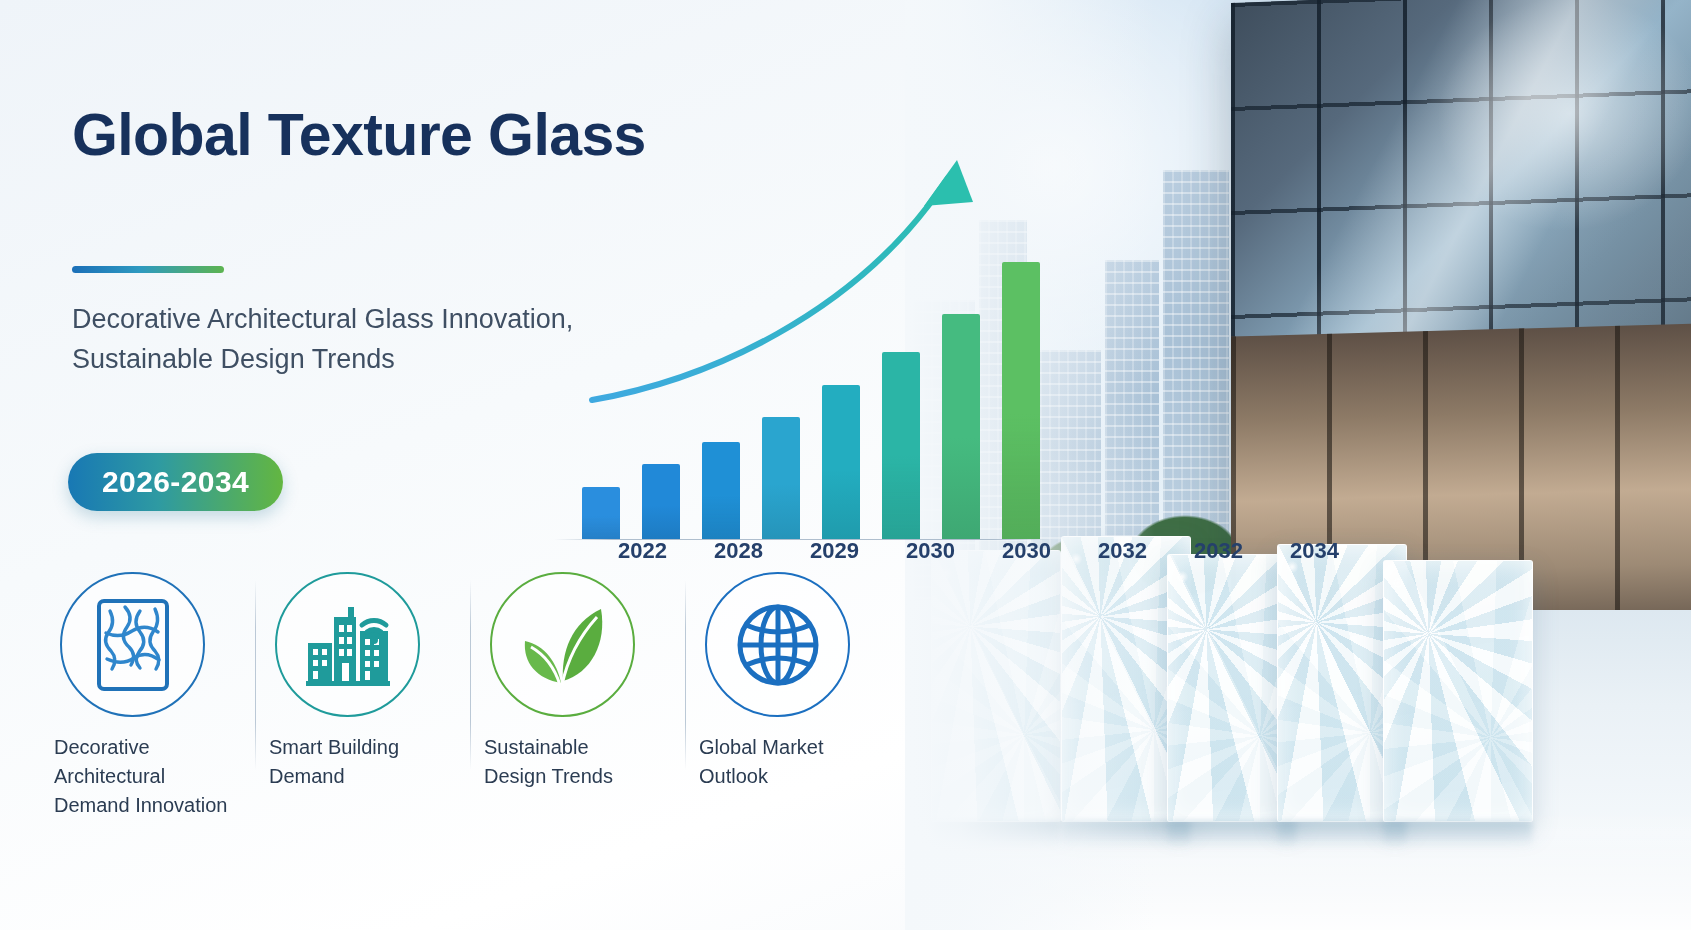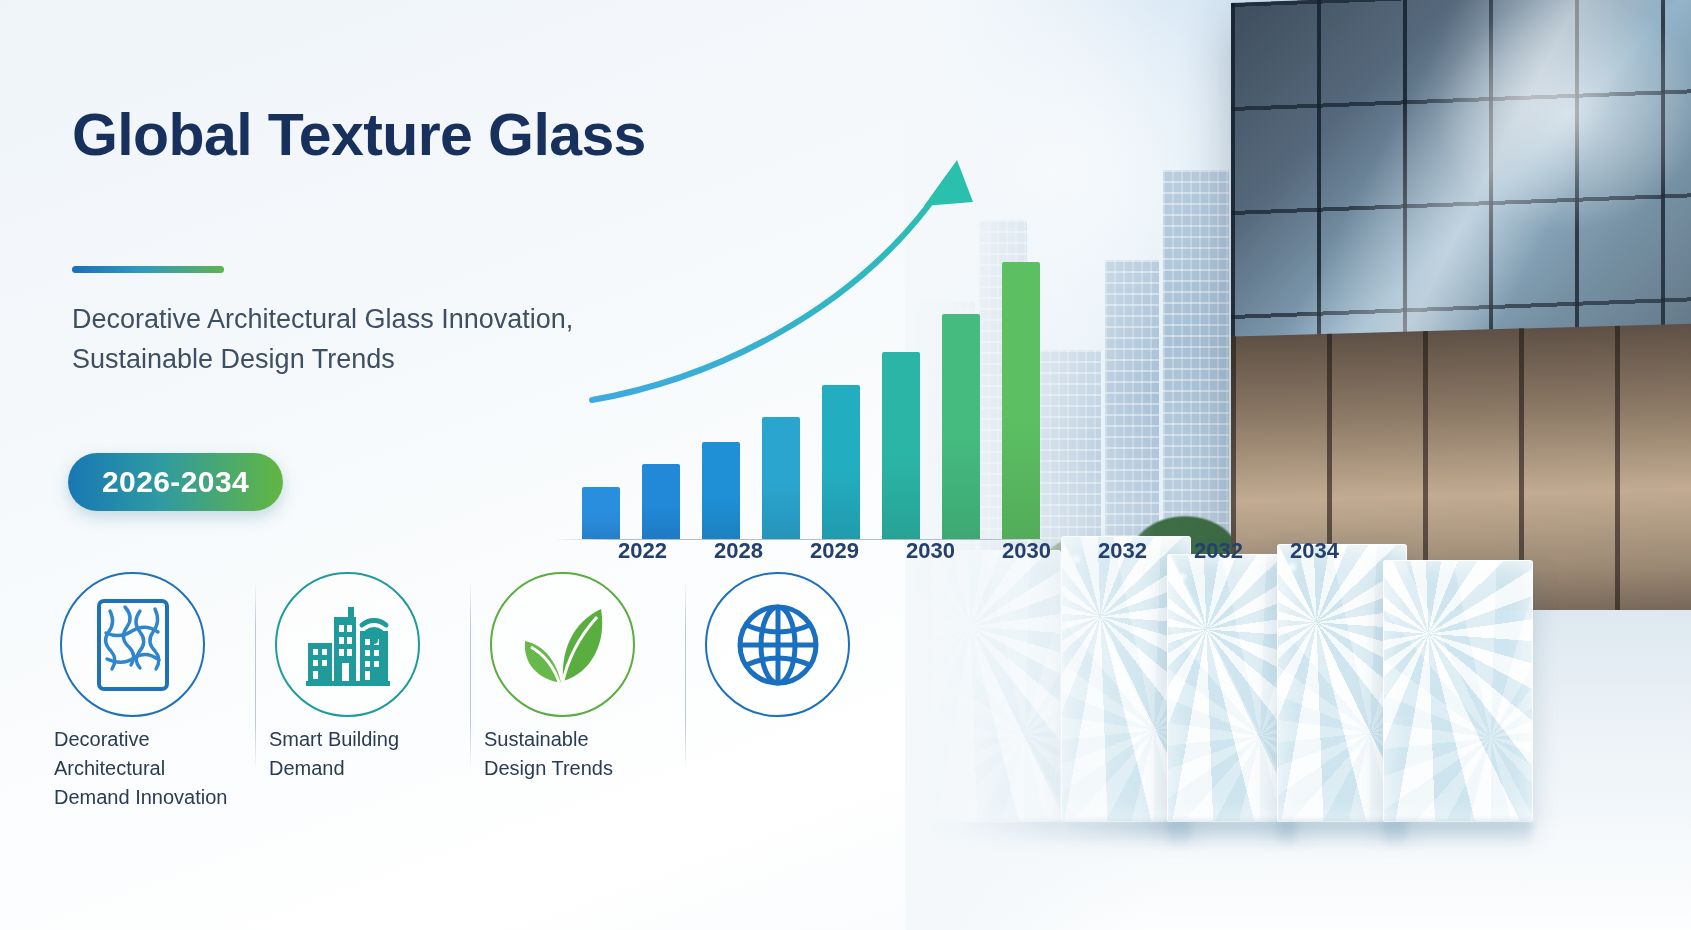--- a/index.html
+++ b/index.html
@@ -142,21 +142,21 @@
   .arrow{ position:absolute; left:0; top:-110px; width:520px; height:420px; pointer-events:none; }
 
   
   .features{ position:absolute; left:40px; top:572px; width:880px; display:flex; }
   .feat{ position:relative; width:215px; padding:0 14px; }
   .feat + .feat:before{
     content:""; position:absolute; left:0; top:8px; width:1px; height:190px;
     background:linear-gradient(180deg, rgba(180,195,210,0), rgba(180,195,210,.9) 25%, rgba(180,195,210,.9) 75%, rgba(180,195,210,0));
   }
   .circ{ width:145px; height:145px; border-radius:50%; border:2.5px solid; display:flex; align-items:center; justify-content:center; margin-left:6px; background:rgba(255,255,255,.6); }
-  .feat-label{ margin-top:8px; font-size:20px; line-height:1.45; color:#2b3c52; font-weight:400; }
+  .feat-label{ margin-top:16px; font-size:20px; line-height:1.45; color:#2b3c52; font-weight:400; }
 </style>
 </head>
 <body>
 
 <div id="stage">
 
   <div class="photo-wrap">
     <div class="sky"></div>
 
     <div class="bld" style="left:8px;  width:62px;  height:300px;"></div>
@@ -322,16 +322,20 @@
           <g fill="none" stroke="#1b6fc0" stroke-width="5">
             <circle cx="46" cy="46" r="38"></circle>
             <ellipse cx="46" cy="46" rx="17" ry="38"></ellipse>
             <line x1="8" y1="46" x2="84" y2="46"></line>
             <path d="M14 26 q32 14 64 0"></path>
             <path d="M14 66 q32 -14 64 0"></path>
             <line x1="46" y1="8" x2="46" y2="84"></line>
           </g>
         </svg>
       </div>
+      <div class="feat-label">
+        <div>Global Market</div>
+        <div>Outlook</div>
+      </div>
     </div>
 
   </div>
 </div>
 
 </body></html>

